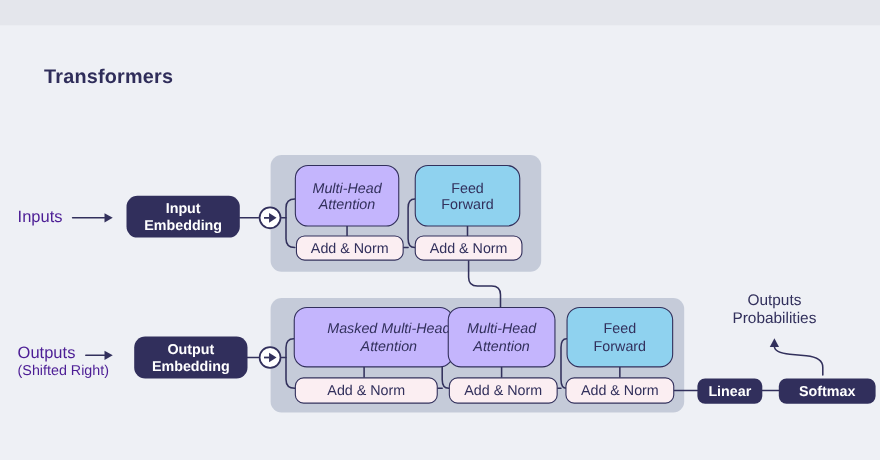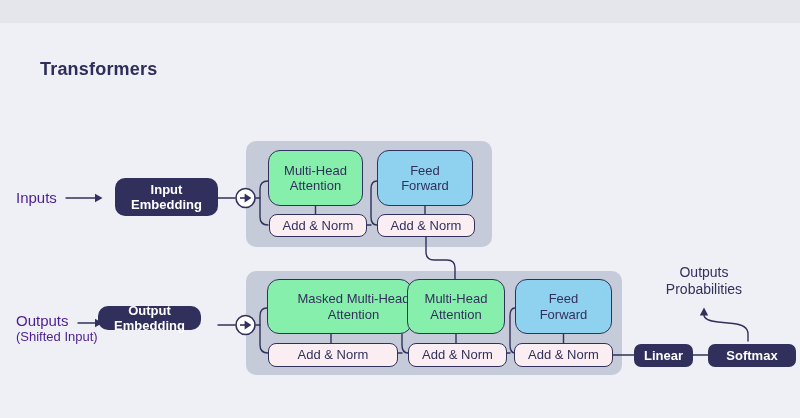--- a/index.html
+++ b/index.html
@@ -24,21 +24,21 @@
   svg.wires{left:0; top:0; z-index:2; pointer-events:none;}
 
   .node{
     z-index:3; box-sizing:border-box;
     border:1.5px solid #32305C;
     display:flex; flex-direction:column; align-items:center; justify-content:center;
     text-align:center; color:#32305C; font-size:13px; line-height:15.5px;
   }
   .node span{display:block;}
   .big{border-radius:12px;}
-  .attn{background:#86efac;}
+  .attn{background:#c4b5fd;font-style:italic;}
   .ff{background:#8FD2EF;}
   .addnorm{background:#FBEEF2; border-radius:8px; font-size:13px;}
 
   .enc-mha{left:268px; top:127px; width:95px; height:56px;}
   .enc-ff {left:377px; top:127px; width:96px; height:56px;}
   .enc-an1{left:269px; top:191px; width:98px; height:23px;}
   .enc-an2{left:377px; top:191px; width:98px; height:23px;}
 
   .dec-mmha{left:267px; top:256px; width:145px; height:55px;padding-left:28px;}
   .dec-mha {left:407px; top:256px; width:98px;  height:55px;}
@@ -47,21 +47,21 @@
   .dec-an2 {left:408px; top:320px; width:99px;  height:24px;}
   .dec-an3 {left:514px; top:320px; width:99px;  height:24px;}
 
   .pill{
     z-index:3; box-sizing:border-box; background:#312F5C; color:#fff;
     display:flex; flex-direction:column; align-items:center; justify-content:center;
     text-align:left; font-weight:bold; font-size:13px; line-height:15px;
   }
   .embed{border-radius:10px;}
   .in-embed {left:115px; top:155px; width:103px; height:38px;}
-  .out-embed{left:98px; top:283px; width:103px; height:24px;}
+  .out-embed{left:122px; top:283px; width:103px; height:38px;}
   .linear {left:634px; top:321px; width:59px; height:23px; border-radius:7px;}
   .softmax{left:708px; top:321px; width:88px; height:23px; border-radius:7px;}
 
   .side-label{color:#4c1d95; font-size:15px;}
   .lbl-inputs {left:16px; top:166px;}
   .lbl-outputs{left:16px; top:289px;}
   .lbl-shifted{left:16px; top:306px; font-size:13px;}
 
   .out-prob{
     left:645px; top:241px; width:118px;
@@ -128,21 +128,21 @@
     </g>
     <g>
       <circle cx="245.5" cy="302" r="9.5" fill="#FFFFFF" stroke="#32305C" stroke-width="1.6"></circle>
       <path d="M240 302 H245" stroke="#32305C" stroke-width="1.6" fill="none"></path>
       <path d="M244.6 297.6 L251.4 302 L244.6 306.4 Z" fill="#32305C"></path>
     </g>
   </svg>
 
   <div class="abs side-label lbl-inputs">Inputs</div>
   <div class="abs side-label lbl-outputs">Outputs</div>
-  <div class="abs side-label lbl-shifted">(Shifted Input)</div>
+  <div class="abs side-label lbl-shifted">(Shifted Right)</div>
 
   <div class="abs pill embed in-embed">
     <span>Input</span>
     <span>Embedding</span>
   </div>
   <div class="abs pill embed out-embed">
     <span>Output</span>
     <span>Embedding</span>
   </div>
 

